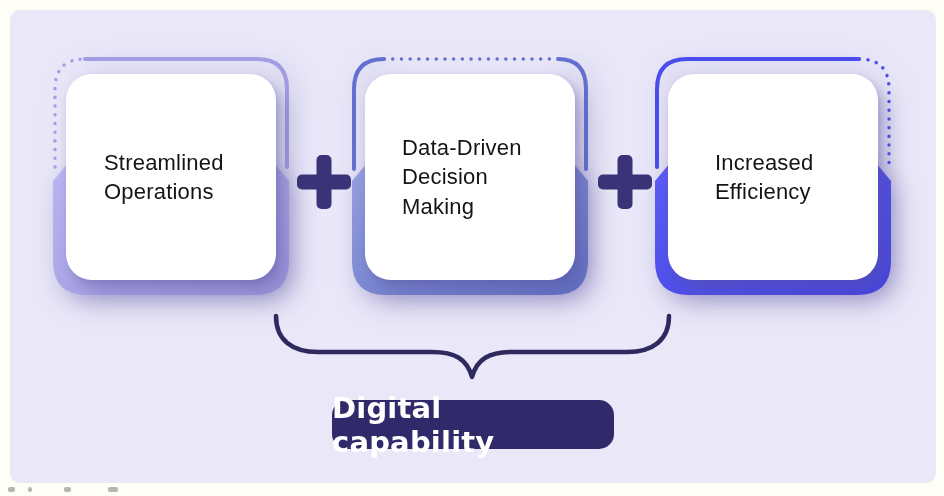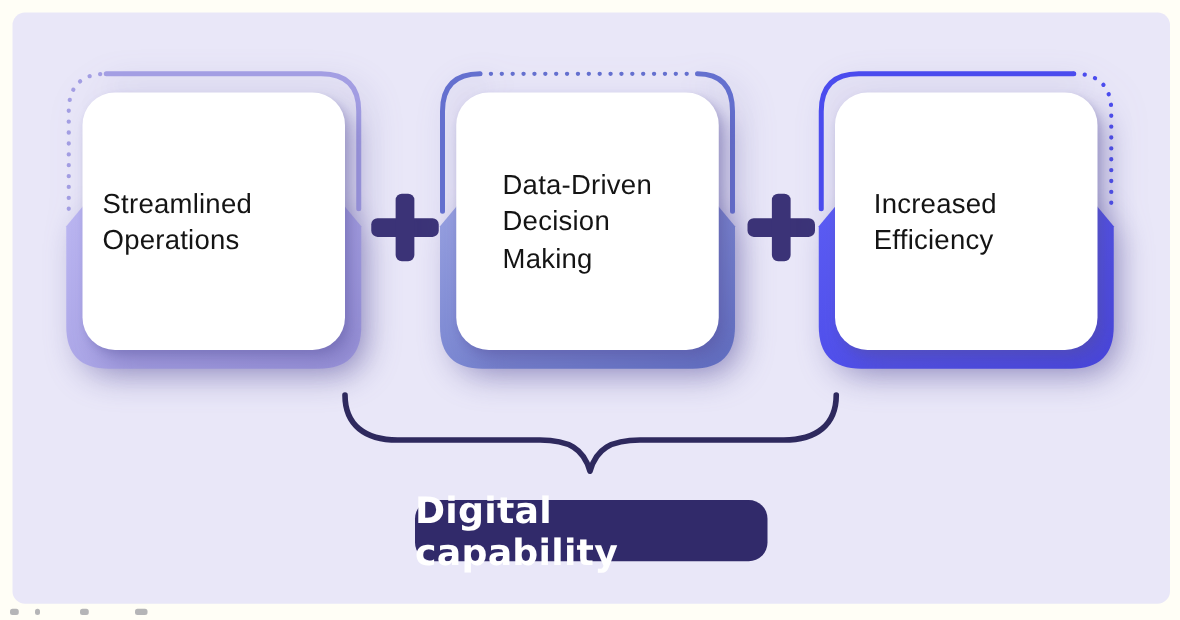--- a/index.html
+++ b/index.html
@@ -31,23 +31,23 @@
   .card .face {
     position:absolute; left:13px; top:17px; width:210px; height:206px;
     background:#ffffff; border-radius:26px;
     box-shadow: 10px 12px 20px rgba(88,80,155,0.40), 2px 3px 6px rgba(88,80,155,0.22);
     display:flex; align-items:center;
   }
   .card .title {
     font-size:22px; line-height:1.32; color: var(--card-text, #141414);
     white-space:pre-line; letter-spacing:0.2px;
   }
-  .card.c1 .title { padding-left:16px; }
+  .card.c1 .title { padding-left:38px; }
   .card.c2 .title { padding-left:37px; }
-  .card.c3 .title { padding-left:31px; }
+  .card.c3 .title { padding-left:47px; }
 
   .plus { position:absolute; width:54px; height:54px; }
   .plus.p1 { left:297px; top:155px; }
   .plus.p2 { left:598px; top:155px; }
   .plus::before {
     content:""; position:absolute; left:0; top:50%; transform:translateY(-50%);
     width:100%; height:15px; background:var(--plus,#3b3377); border-radius:5px;
   }
   .plus::after {
     content:""; position:absolute; top:0; left:50%; transform:translateX(-50%);

